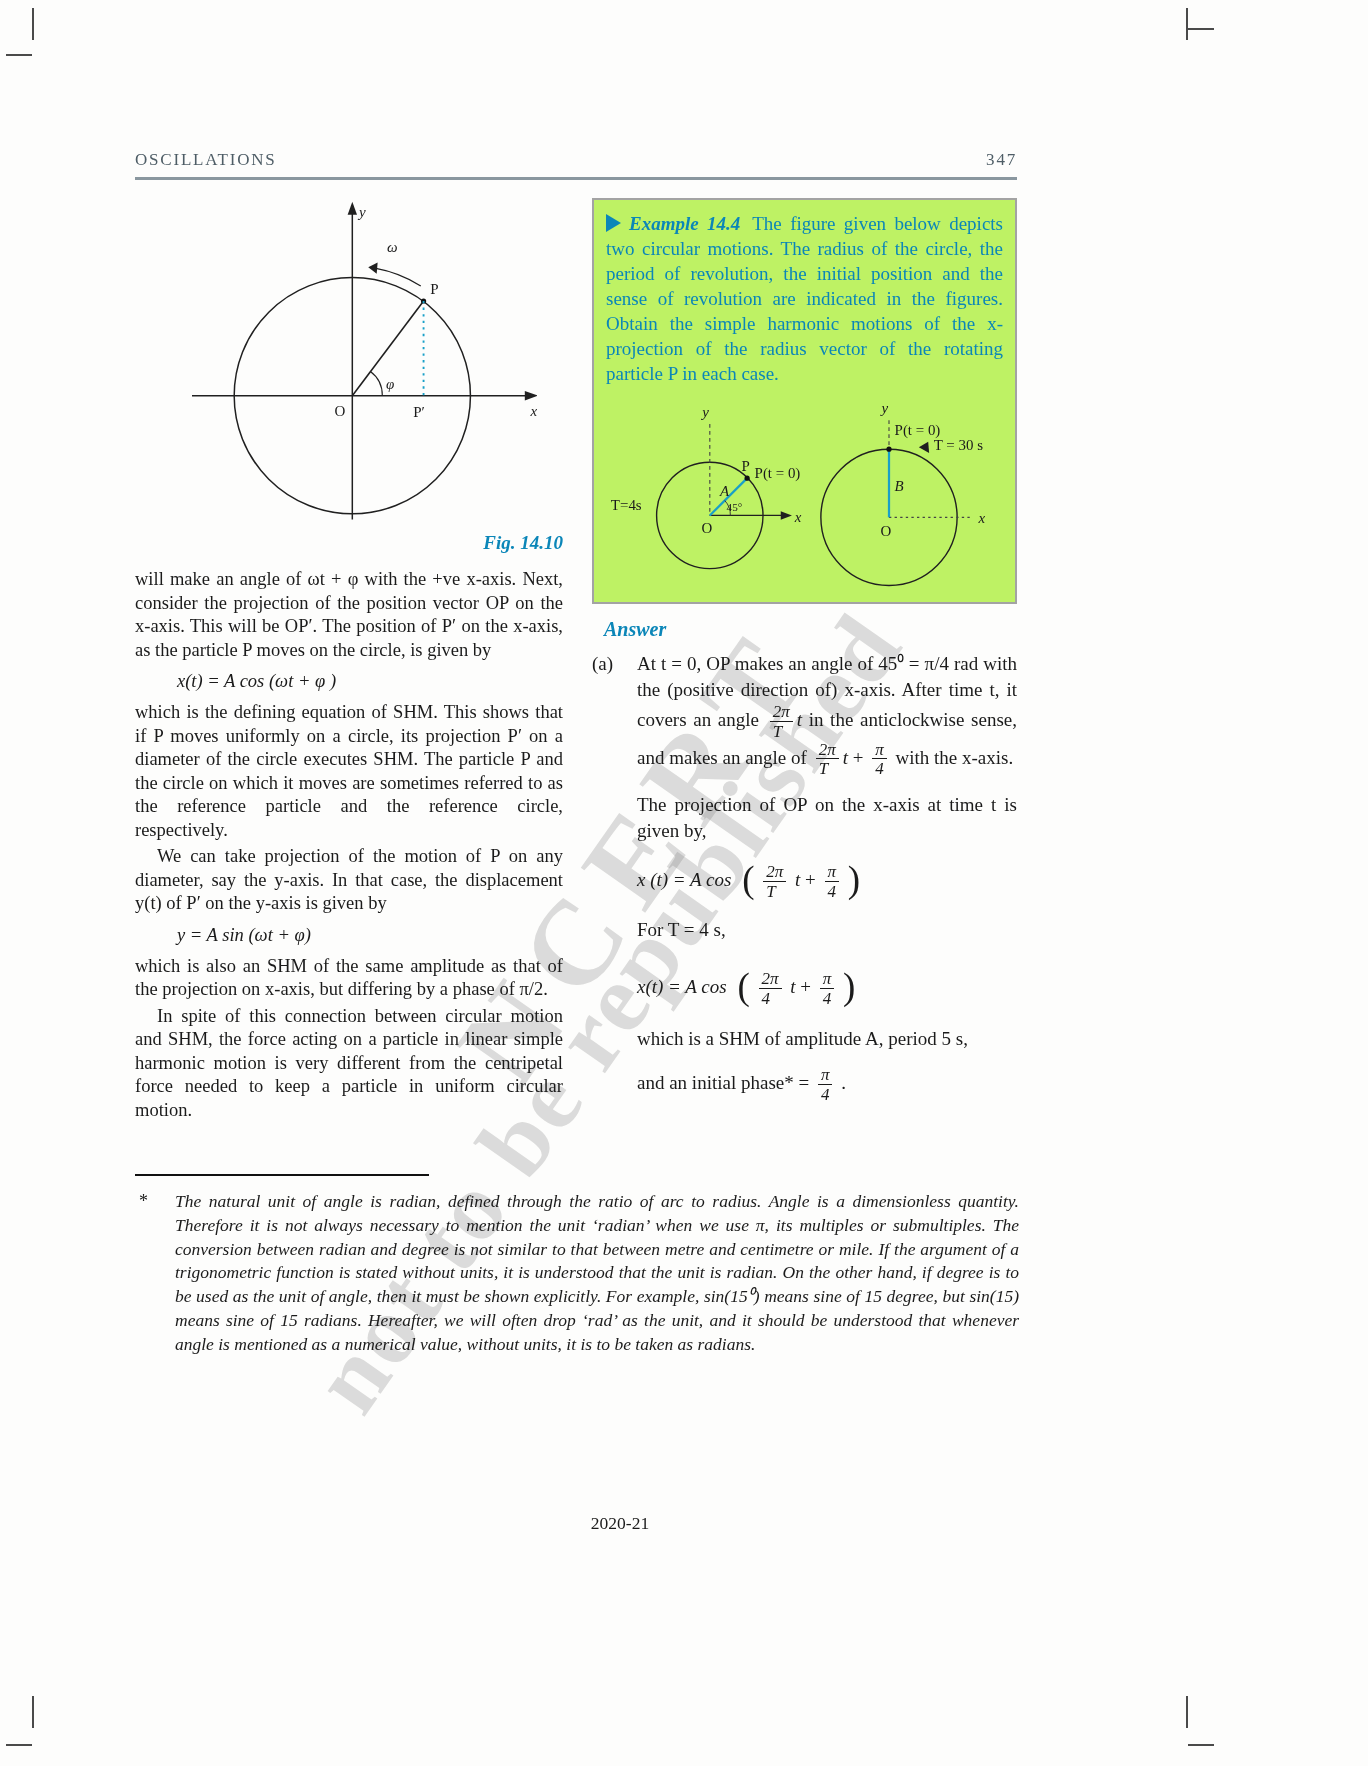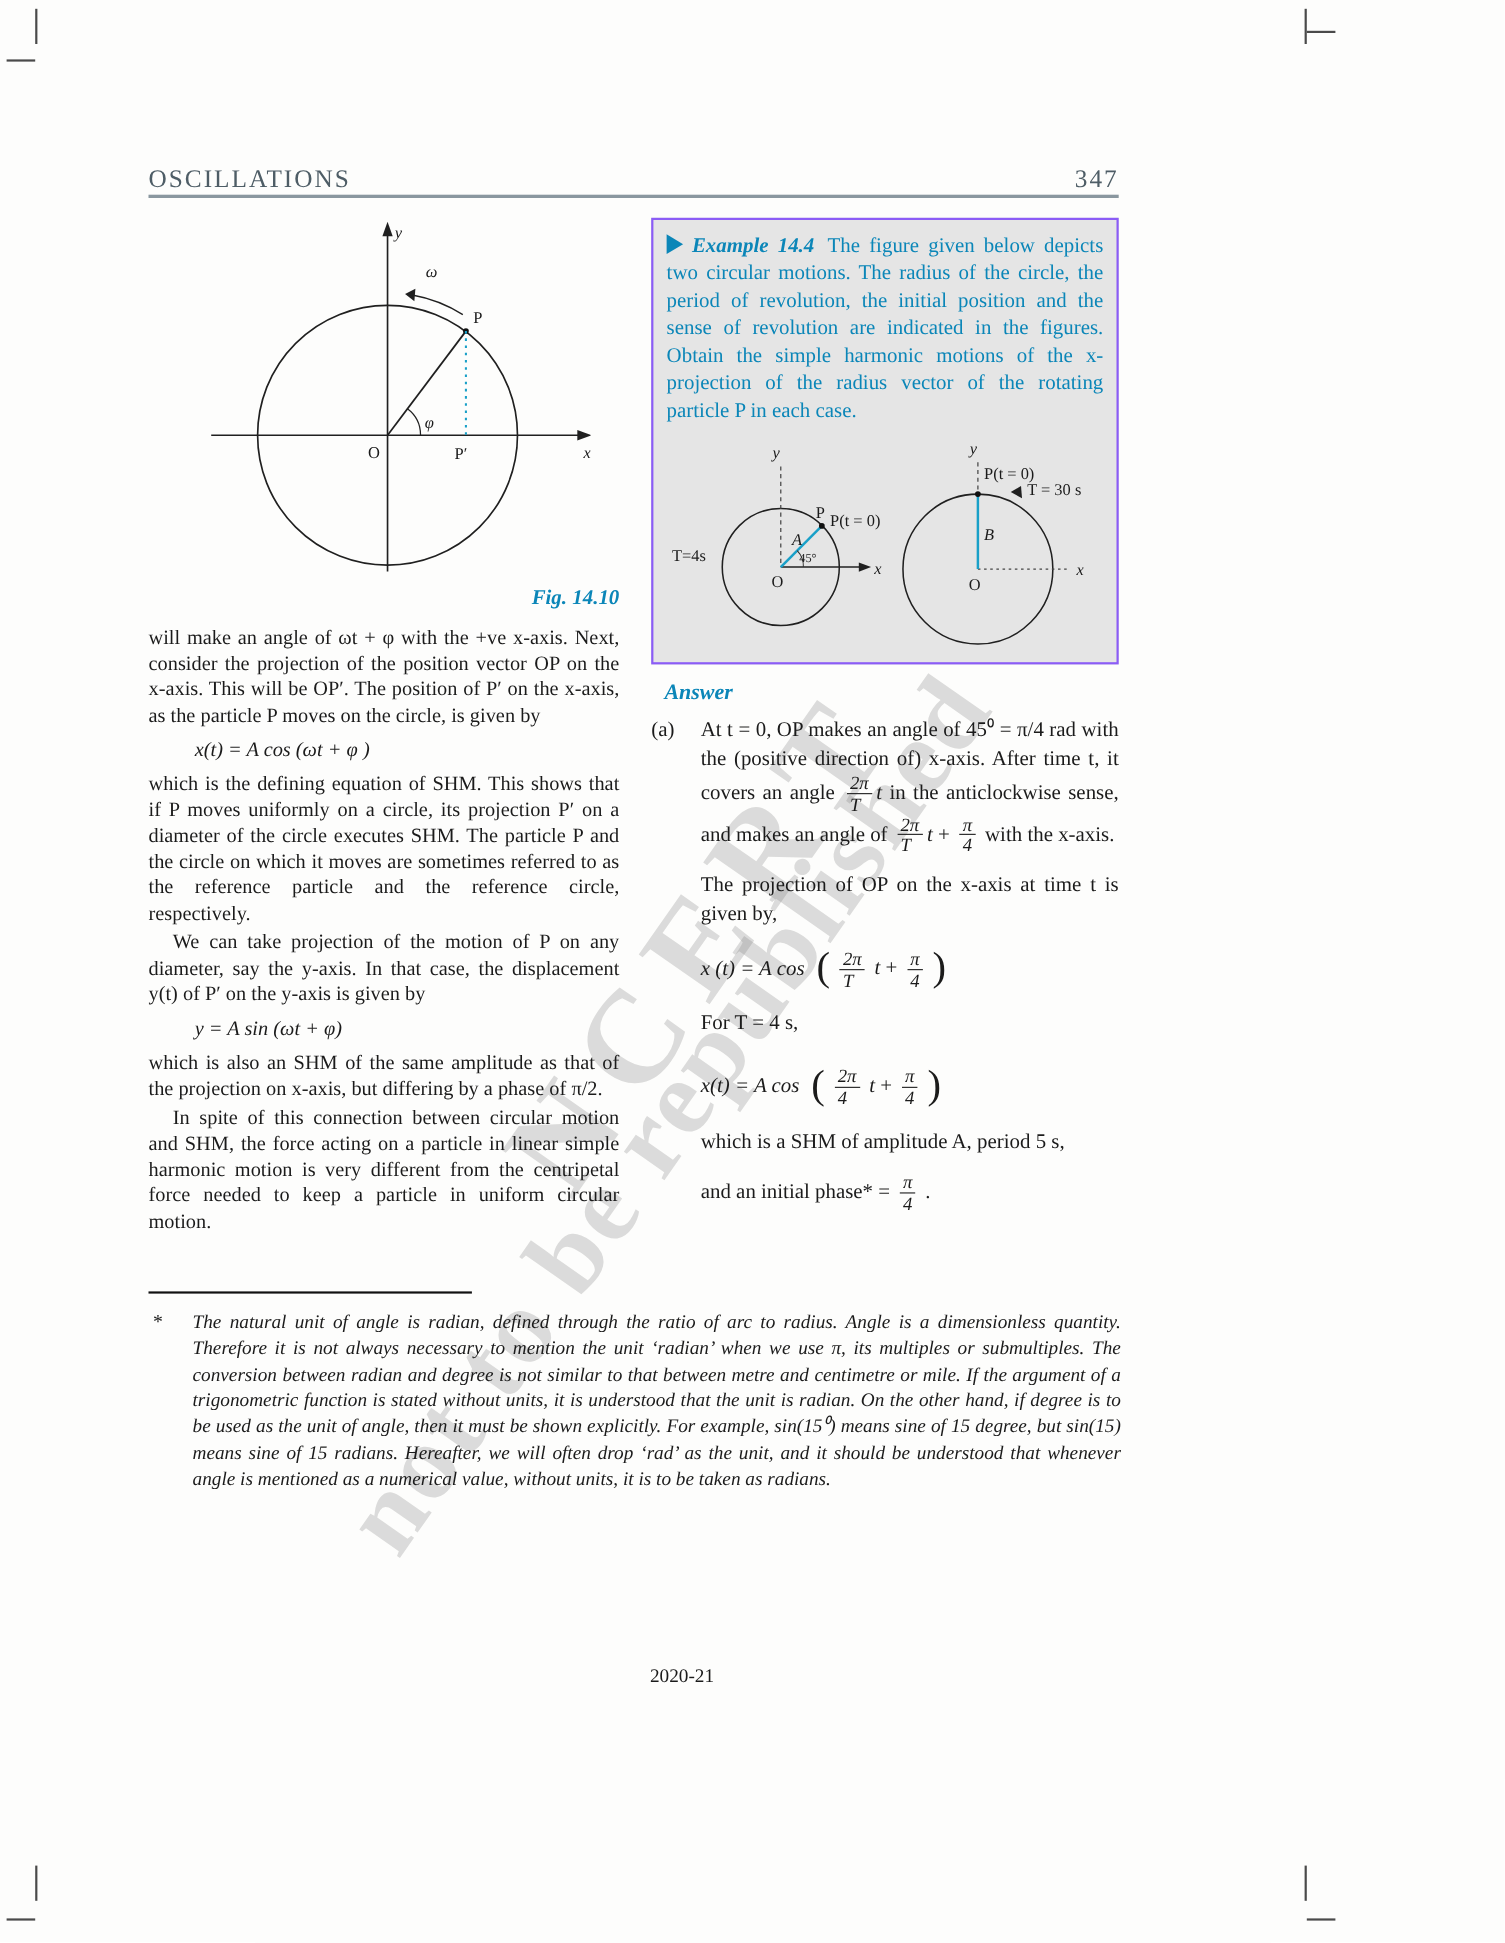--- a/index.html
+++ b/index.html
@@ -8,37 +8,37 @@
   
   .crop{position:absolute;background:#4a4a4a;z-index:2;}
   .crop.v{width:2px;height:32px;}
   .crop.h{width:26px;height:2px;}
 
   
   .wm{position:absolute;transform:rotate(-55deg);transform-origin:0 0;color:rgba(125,125,125,0.26);font-weight:bold;white-space:nowrap;z-index:0;pointer-events:none;font-family:"Liberation Serif",serif;}
   .wm-ncert{left:430px;top:1030px;font-size:120px;letter-spacing:22px;}
   .wm-phrase{left:290px;top:1368px;font-size:98px;letter-spacing:3px;}
 
-  .header{position:absolute;left:135px;top:150px;width:882px;display:flex;justify-content:space-between;font-size:23px;letter-spacing:1.8px;color:#4e5d66;z-index:1;}
+  .header{position:absolute;left:135px;top:150px;width:882px;display:flex;justify-content:space-between;font-size:17px;letter-spacing:1.8px;color:#4e5d66;z-index:1;}
   .header-rule{position:absolute;left:135px;top:177px;width:882px;height:3px;background:#8a979f;z-index:1;}
 
   .col-left{position:absolute;left:135px;top:196px;width:428px;z-index:1;}
   .col-right{position:absolute;left:592px;top:198px;width:425px;z-index:1;}
 
   .body{font-size:18.5px;line-height:23.5px;text-align:justify;margin:0 0 3px 0;}
   .indent{text-indent:22px;}
   .it{font-style:italic;}
 
   figure.fig{margin:0 0 4px 0;text-align:center;}
   .caption{text-align:right;color:#0b86b8;font-weight:bold;font-style:italic;font-size:19px;margin:6px 0 14px;}
 
   .eq-left{margin:9px 0 9px 42px;font-size:18.5px;}
 
   
-  .example-box{background:#e5e5e5;border:2px solid #8b5cf6;padding:11px 12px 6px;box-sizing:border-box;width:425px;}
+  .example-box{background:#bef264;border:2px solid #a3a3a3;padding:11px 12px 6px;box-sizing:border-box;width:425px;}
   .ex-text{color:#0b86b8;font-size:19px;line-height:25px;text-align:justify;margin:0;}
   .ex-title{font-weight:bold;font-style:italic;margin-right:12px;}
   .ex-arrow{display:inline-block;width:0;height:0;border-left:15px solid #0b86b8;border-top:9px solid transparent;border-bottom:9px solid transparent;margin-right:8px;vertical-align:-2px;}
   .ex-fig{display:block;margin:10px auto 2px;}
 
   
   .ans-head{color:#0b86b8;font-weight:bold;font-style:italic;font-size:20px;margin:14px 12px 10px;}
   .ans-item{position:relative;padding-left:45px;font-size:19px;}
   .ans-item .body{font-size:19px;line-height:26px;}
   .ans-label{position:absolute;left:0;top:2px;font-size:19px;}

